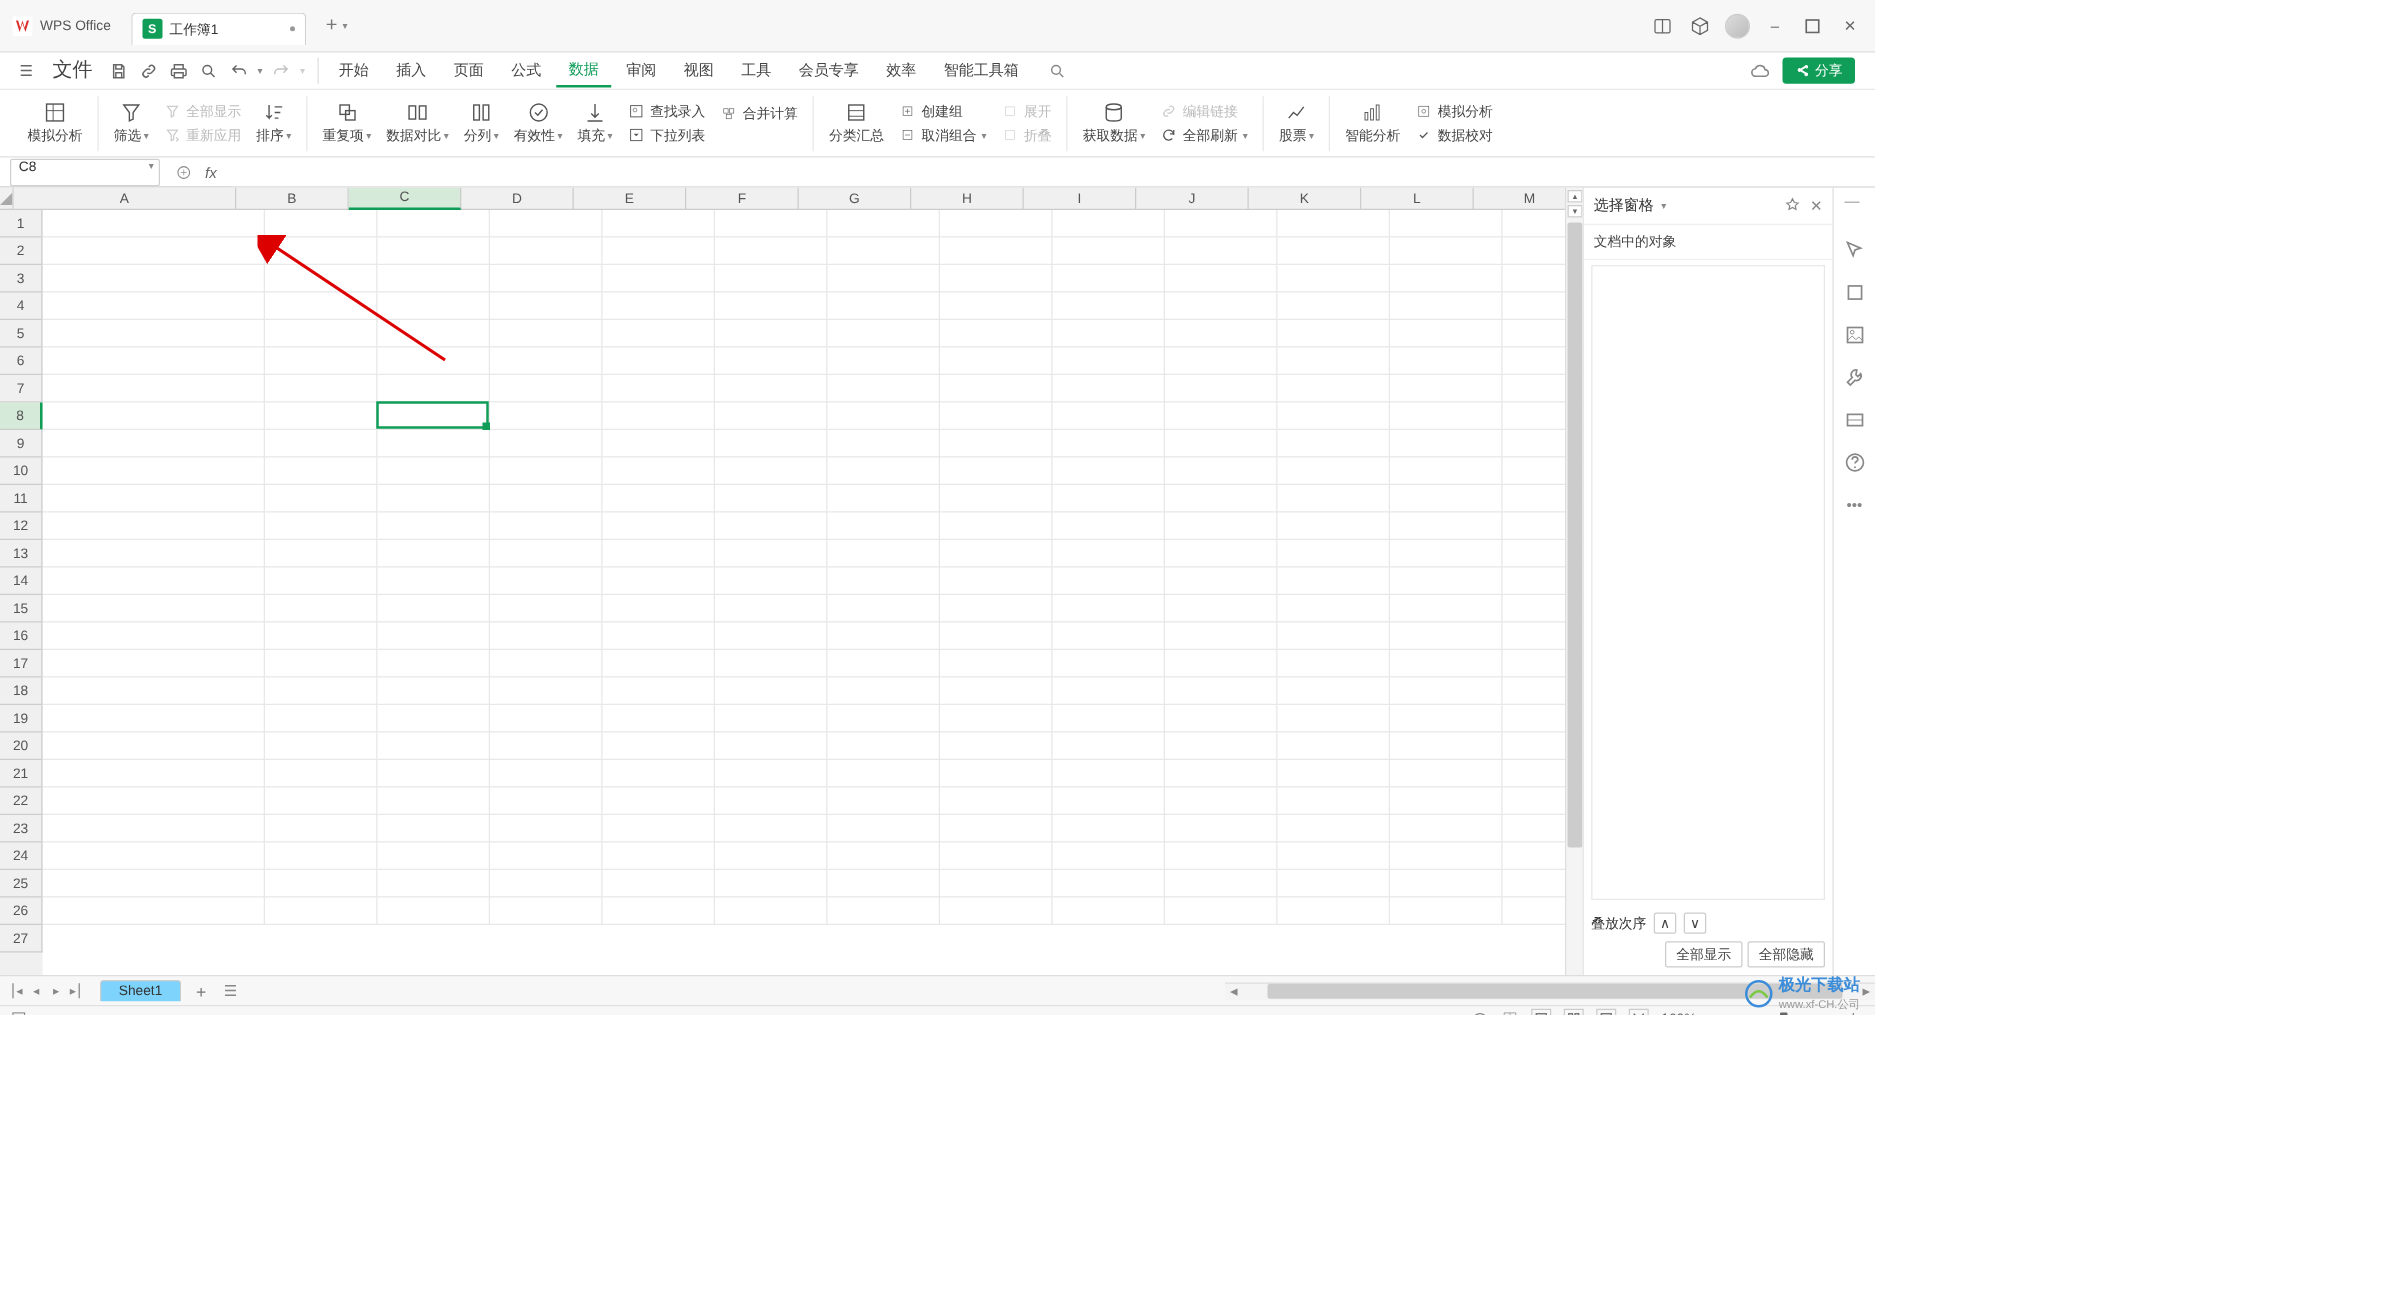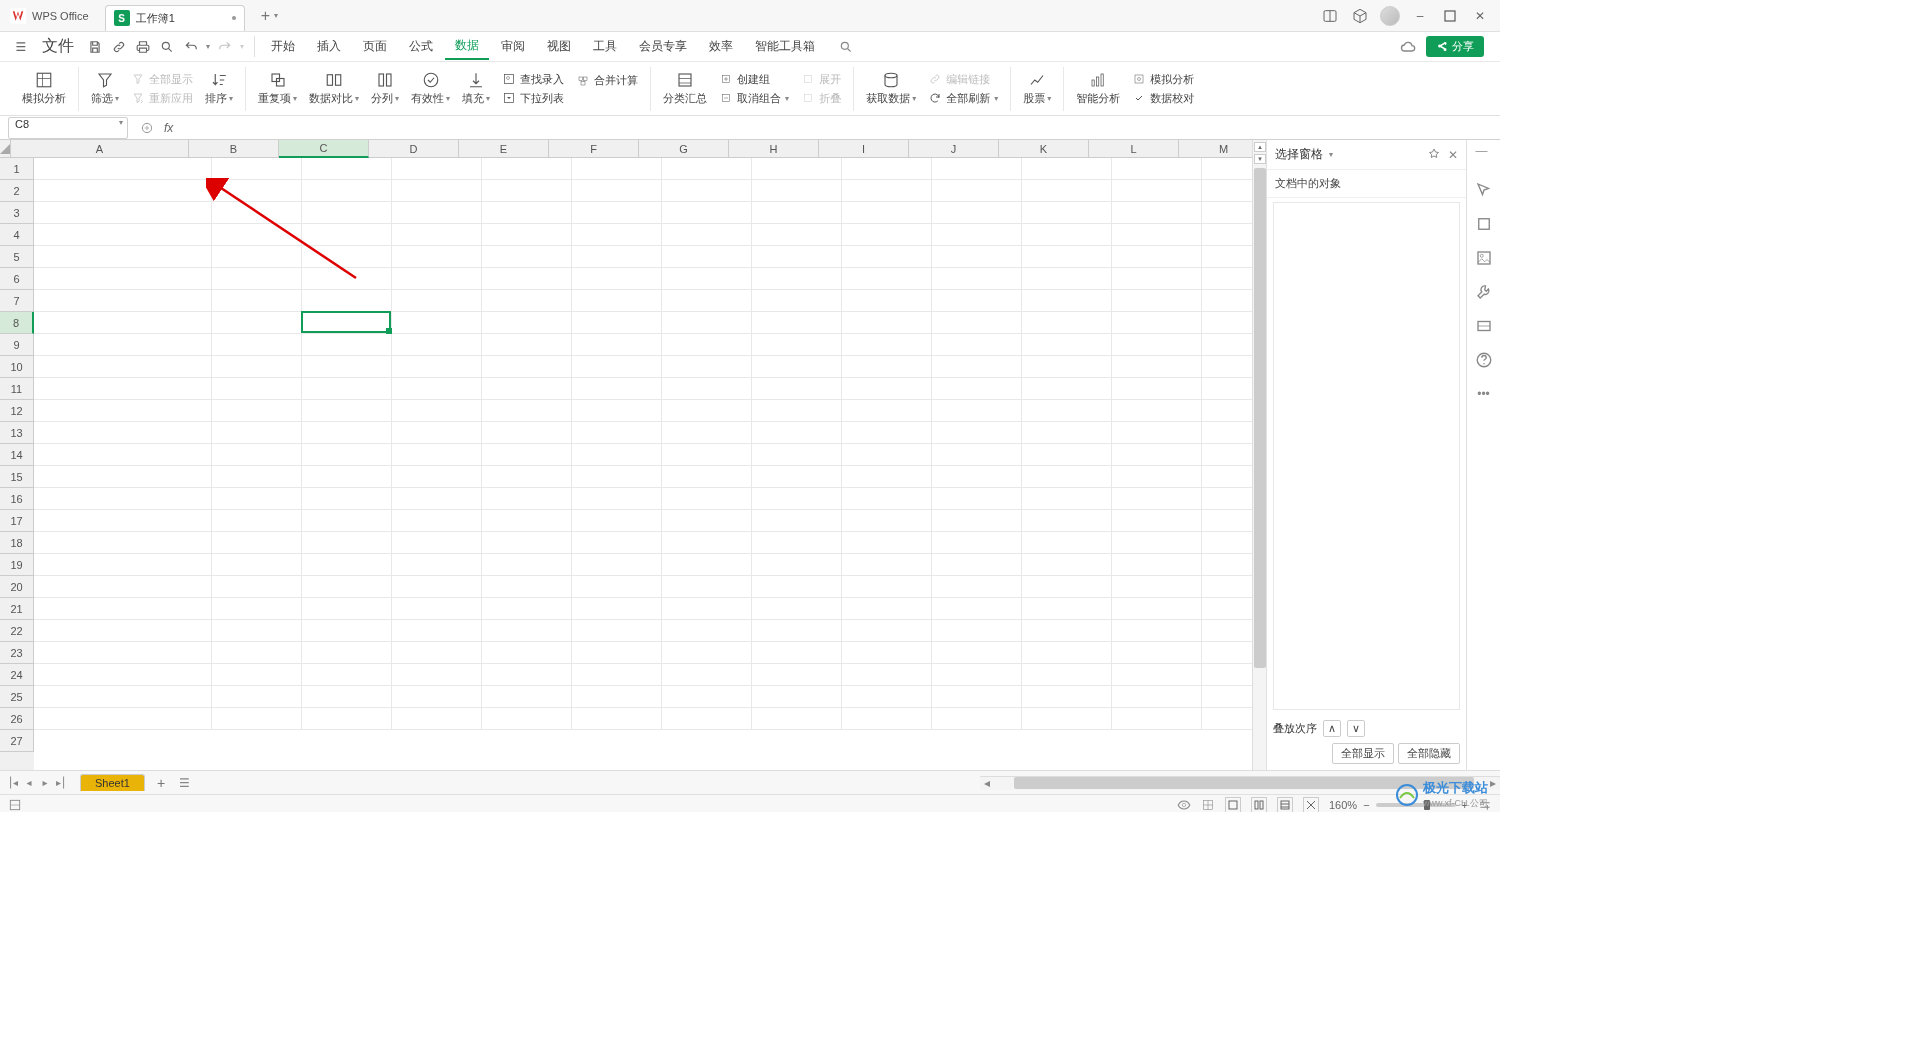--- a/index.html
+++ b/index.html
@@ -1,19 +1,19 @@
 <!DOCTYPE html>
 <html><head>
 <meta charset="utf-8">
 <style>
 * { margin: 0; padding: 0; box-sizing: border-box; font-family: "Microsoft YaHei", Arial, sans-serif; }
 body { background: #fff; width: 1500px; height: 812px; overflow: hidden; font-size: 12px; color: #333; position: relative; }
 
 
-.titlebar { height: 32px; background: #f7f7f7; display: flex; align-items: center; border-bottom: 1px solid #e0e0e0; }
+.titlebar { height: 42px; background: #f7f7f7; display: flex; align-items: center; border-bottom: 1px solid #e0e0e0; }
 .app-brand { display: flex; align-items: center; padding: 0 10px; gap: 6px; }
 .wps-logo { width: 16px; height: 16px; background: #fff; border-radius: 2px; display: flex; align-items: center; justify-content: center; }
 .wps-logo svg { width: 14px; height: 14px; }
 .brand-text { font-size: 11px; color: #555; }
 .doc-tab { height: 26px; background: #fff; border: 1px solid #d0d0d0; border-bottom: none; border-radius: 4px 4px 0 0; display: flex; align-items: center; margin-left: 6px; padding: 0 8px; gap: 6px; margin-top: 4px; width: 140px;}
 .doc-icon { width: 16px; height: 16px; background: #0f9d58; border-radius: 2px; display: flex; align-items: center; justify-content: center; color: #fff; font-size: 10px; font-weight: bold; }
 .doc-name { font-size: 11px; color: #333; }
 .doc-dot { margin-left: auto; width: 4px; height: 4px; border-radius: 50%; background: #999; }
 .tab-add { margin-left: 10px; color: #777; font-size: 16px; padding: 0 6px; display:flex; align-items:center; gap:4px;}
 .titlebar-right { margin-left: auto; display: flex; gap: 10px; padding-right: 10px; align-items: center; }
@@ -99,21 +99,21 @@
 
 
 .right-sidebar { width: 34px; border-left: 1px solid #e0e0e0; display: flex; flex-direction: column; align-items: center; padding-top: 6px; gap: 14px; }
 .rs-icon { width: 20px; height: 20px; color: #888; display:flex; align-items:center; justify-content:center;}
 .rs-collapse{width:16px; height:16px; color:#999; margin-top:-2px; margin-bottom:6px;}
 
 
 .sheet-tabs { height: 24px; display: flex; align-items: center; border-top: 1px solid #ddd; background: #f7f7f7; }
 .sheet-nav { display: flex; gap: 2px; padding: 0 6px; }
 .sheet-nav .sn { width: 14px; height: 14px; color: #888; display:flex; align-items:center; justify-content:center; font-size:10px;}
-.sheet-tab { background: #eab308; border: 1px solid #ccc; border-bottom: none; padding: 2px 14px; font-size: 11px; margin-left: 6px; border-radius:3px 3px 0 0;}
+.sheet-tab { background: #7dd3fc; border: 1px solid #ccc; border-bottom: none; padding: 2px 14px; font-size: 11px; margin-left: 6px; border-radius:3px 3px 0 0;}
 .sheet-add { margin-left: 6px; color: #777; font-size: 14px; padding:0 6px;}
 
 
 .statusbar { height: 20px; display: flex; align-items: center; background: #f7f7f7; border-top: 1px solid #e0e0e0; padding: 0 8px; font-size: 11px; color: #666; gap: 10px; }
 .statusbar .sb-right { margin-left: auto; display: flex; align-items: center; gap: 10px; }
 .view-btn{width:16px;height:16px; border:1px solid #ccc; display:flex; align-items:center; justify-content:center;}
 .zoom{display:flex; align-items:center; gap:6px;}
 .zoom-slider{width:80px; height:4px; background:#ccc; position:relative; border-radius:2px;}
 .zoom-slider .zs-thumb{position:absolute; left:48px; top:-3px; width:6px; height:10px; background:#666; border-radius:1px;}
 

